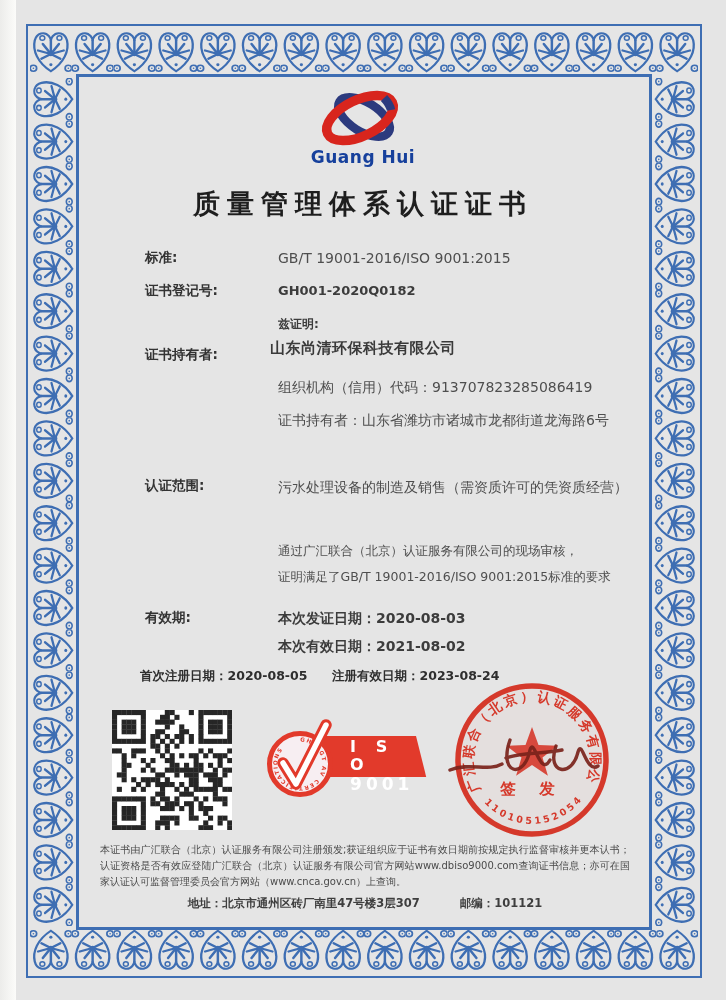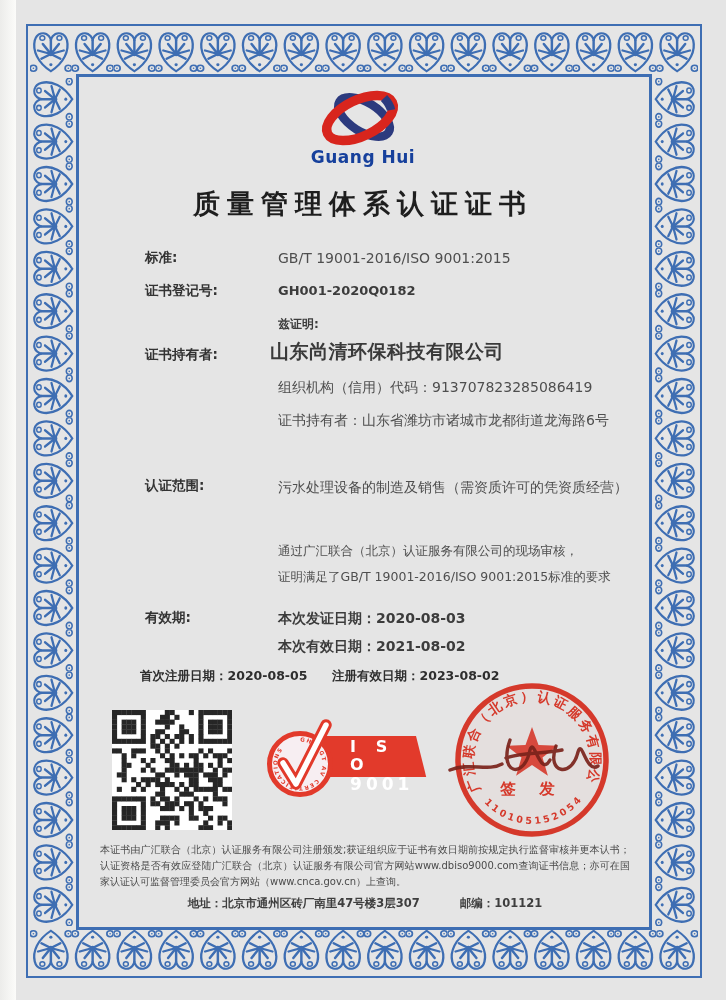--- a/index.html
+++ b/index.html
@@ -18,21 +18,21 @@
   
   .logo-svg{position:absolute;left:306px;top:88px;}
   .logo-text{position:absolute;left:0;right:0;top:147px;text-align:center;
         font-size:17px;font-weight:bold;color:#16409c;letter-spacing:.5px;}
   .cert-title{position:absolute;left:0;right:0;top:186px;text-align:center;
         font-size:27px;font-weight:bold;color:#1e1e1e;letter-spacing:7px;}
   
   .lbl{position:absolute;left:145px;font-size:13.5px;font-weight:bold;color:#333;}
   .val{position:absolute;left:278px;font-size:14px;color:#4e4e4e;}
   .bold{font-weight:bold;color:#3c3c3c;}
-  .holder-name{position:absolute;left:270px;top:339px;font-size:19px;font-weight:600;color:#3a3a3a;letter-spacing:.5px;}
+  .holder-name{position:absolute;left:270px;top:339px;font-size:15px;font-weight:600;color:#3a3a3a;letter-spacing:.5px;}
   .audit{position:absolute;left:278px;top:538px;font-size:12.5px;color:#4e4e4e;line-height:2.05;}
   .regrow{position:absolute;top:668px;font-size:12.5px;font-weight:bold;color:#2e2e2e;}
   
   .qr{position:absolute;left:112px;top:710px;width:120px;height:120px;}
   .iso-banner{position:absolute;left:303px;top:736px;width:113px;height:41px;
         background:#e23a2b;transform:skewX(14deg);transform-origin:top left;}
   .iso-banner-text{position:absolute;inset:0;transform:skewX(-14deg);padding-left:42px;
         color:#fff;font-weight:bold;line-height:1.15;padding-top:2px;}
   .iso-l1{font-size:16px;letter-spacing:7px;}
   .iso-l2{font-size:17px;letter-spacing:4px;}
@@ -192,21 +192,21 @@
   <div class="audit">
     <div>通过广汇联合（北京）认证服务有限公司的现场审核，</div>
     <div>证明满足了GB/T 19001-2016/ISO 9001:2015标准的要求</div>
   </div>
 
   <div class="lbl" style="top:609px">有效期:</div>
   <div class="val bold" style="top:610px">本次发证日期：2020-08-03</div>
   <div class="val bold" style="top:638px">本次有效日期：2021-08-02</div>
 
   <div class="regrow" style="left:140px">首次注册日期：2020-08-05</div>
-  <div class="regrow" style="left:332px">注册有效日期：2023-08-02</div>
+  <div class="regrow" style="left:332px">注册有效日期：2023-08-24</div>
 
   <div class="qr" id="qr"><svg width="120" height="120">
         <rect x="0" y="0" width="120" height="120" fill="#fff"></rect>
         <rect x="0" y="0" width="5.1" height="5.1" fill="#262626"></rect>
         <rect x="4.8" y="0" width="5.1" height="5.1" fill="#262626"></rect>
         <rect x="9.6" y="0" width="5.1" height="5.1" fill="#262626"></rect>
         <rect x="14.399999999999999" y="0" width="5.1" height="5.1" fill="#262626"></rect>
         <rect x="19.2" y="0" width="5.1" height="5.1" fill="#262626"></rect>
         <rect x="24" y="0" width="5.1" height="5.1" fill="#262626"></rect>
         <rect x="28.799999999999997" y="0" width="5.1" height="5.1" fill="#262626"></rect>

